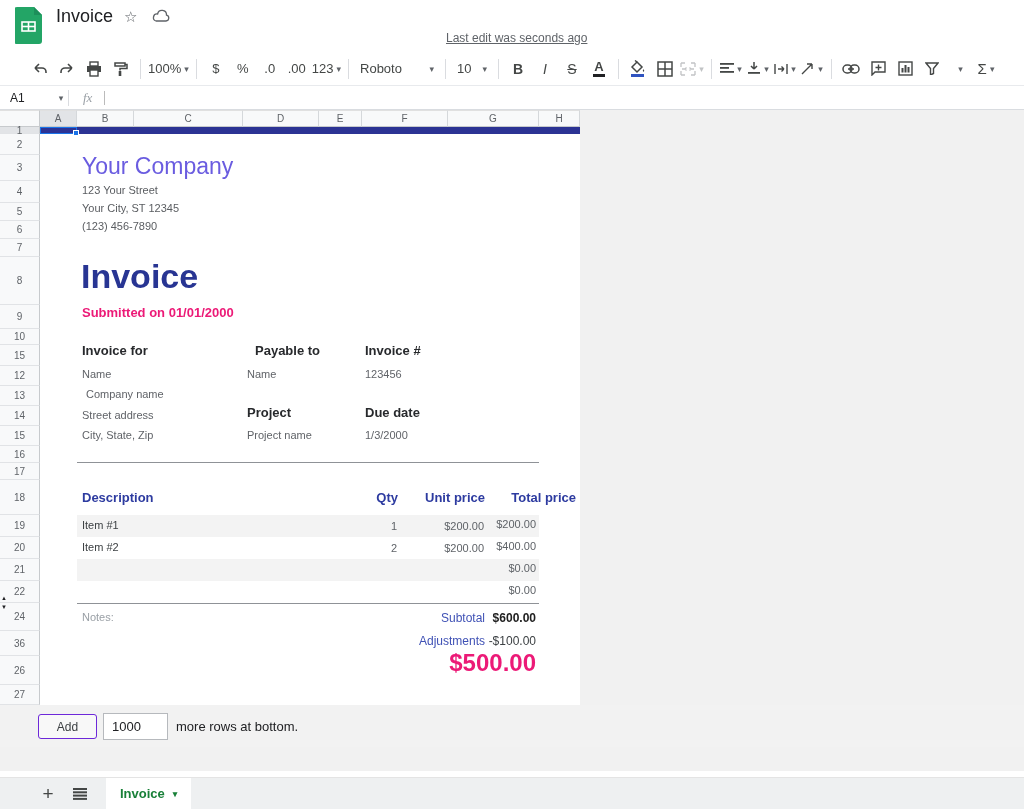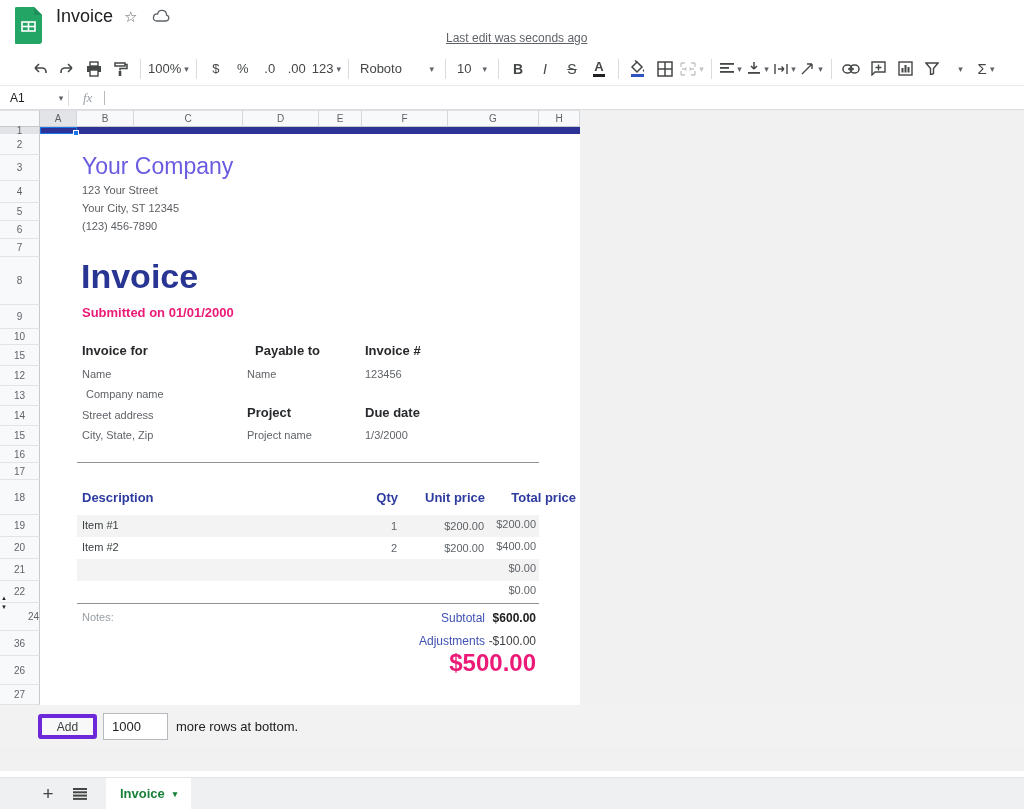--- a/index.html
+++ b/index.html
@@ -78,21 +78,21 @@
   .t-total{ position:absolute; right:3px; top:3px; font-size:11px; color:#5f6368; }
 
   #notes { position:absolute; left:42px; top:484px; font-size:11px; color:#9aa0a6; }
   .sum-label { position:absolute; font-size:12px; color:#3f51b5; }
   .sum-val { position:absolute; font-size:12px; color:#3c4043; }
   #grand-total { position:absolute; right:44px; top:522px; font-size:24px; font-weight:700; color:#ec1a77; }
 
   
   #addrow-strip { position:absolute; left:0; top:705px; width:1024px; height:42px; background:#f2f2f2; }
   #add-btn { position:absolute; left:38px; top:9px; width:59px; height:25px; background:#f8f8f8;
-             border:4px solid #6d28d9; border-radius:3px; font-size:12px; color:#3c4043;
+             border:1px solid #6d28d9; border-radius:3px; font-size:12px; color:#3c4043;
              display:flex; align-items:center; justify-content:center; }
   #rows-input { position:absolute; left:103px; top:8px; width:65px; height:27px; background:#fff;
                 border:1px solid #b6b9bd; font-size:13px; color:#202124; padding-left:8px; font-family:"Liberation Sans",sans-serif; }
   #rows-suffix { position:absolute; left:176px; top:14px; font-size:13px; color:#202124; }
   #gap-gray { position:absolute; left:0; top:747px; width:1024px; height:24px; background:#f1f1f1; }
   #white-strip { position:absolute; left:0; top:771px; width:1024px; height:7px; background:#fff; border-bottom:1px solid #e4e4e4; }
 
   
   #tabbar { position:absolute; left:0; top:778px; width:1024px; height:31px; background:#eef0f1; display:flex; align-items:center; }
   #add-sheet { margin-left:36px; font-size:19px; color:#444746; width:24px; text-align:center; }
@@ -346,21 +346,21 @@
     <div class="row-h" style="height: 22px;">
       <span>20</span>
     </div>
     <div class="row-h" style="height: 22px;">
       <span>21</span>
     </div>
     <div class="row-h" style="height: 22px;">
       <span>22</span>
       <span class="hid-mark" style="bottom: 1px;">▲</span>
     </div>
-    <div class="row-h" style="height: 28px; justify-content: flex-end;">
+    <div class="row-h" style="height: 28px;">
       <span>24</span>
       <span class="hid-mark" style="top: 1px;">▼</span>
     </div>
     <div class="row-h" style="height: 25px;">
       <span>36</span>
     </div>
     <div class="row-h" style="height: 29px;">
       <span>26</span>
     </div>
     <div class="row-h" style="height: 20px;">

